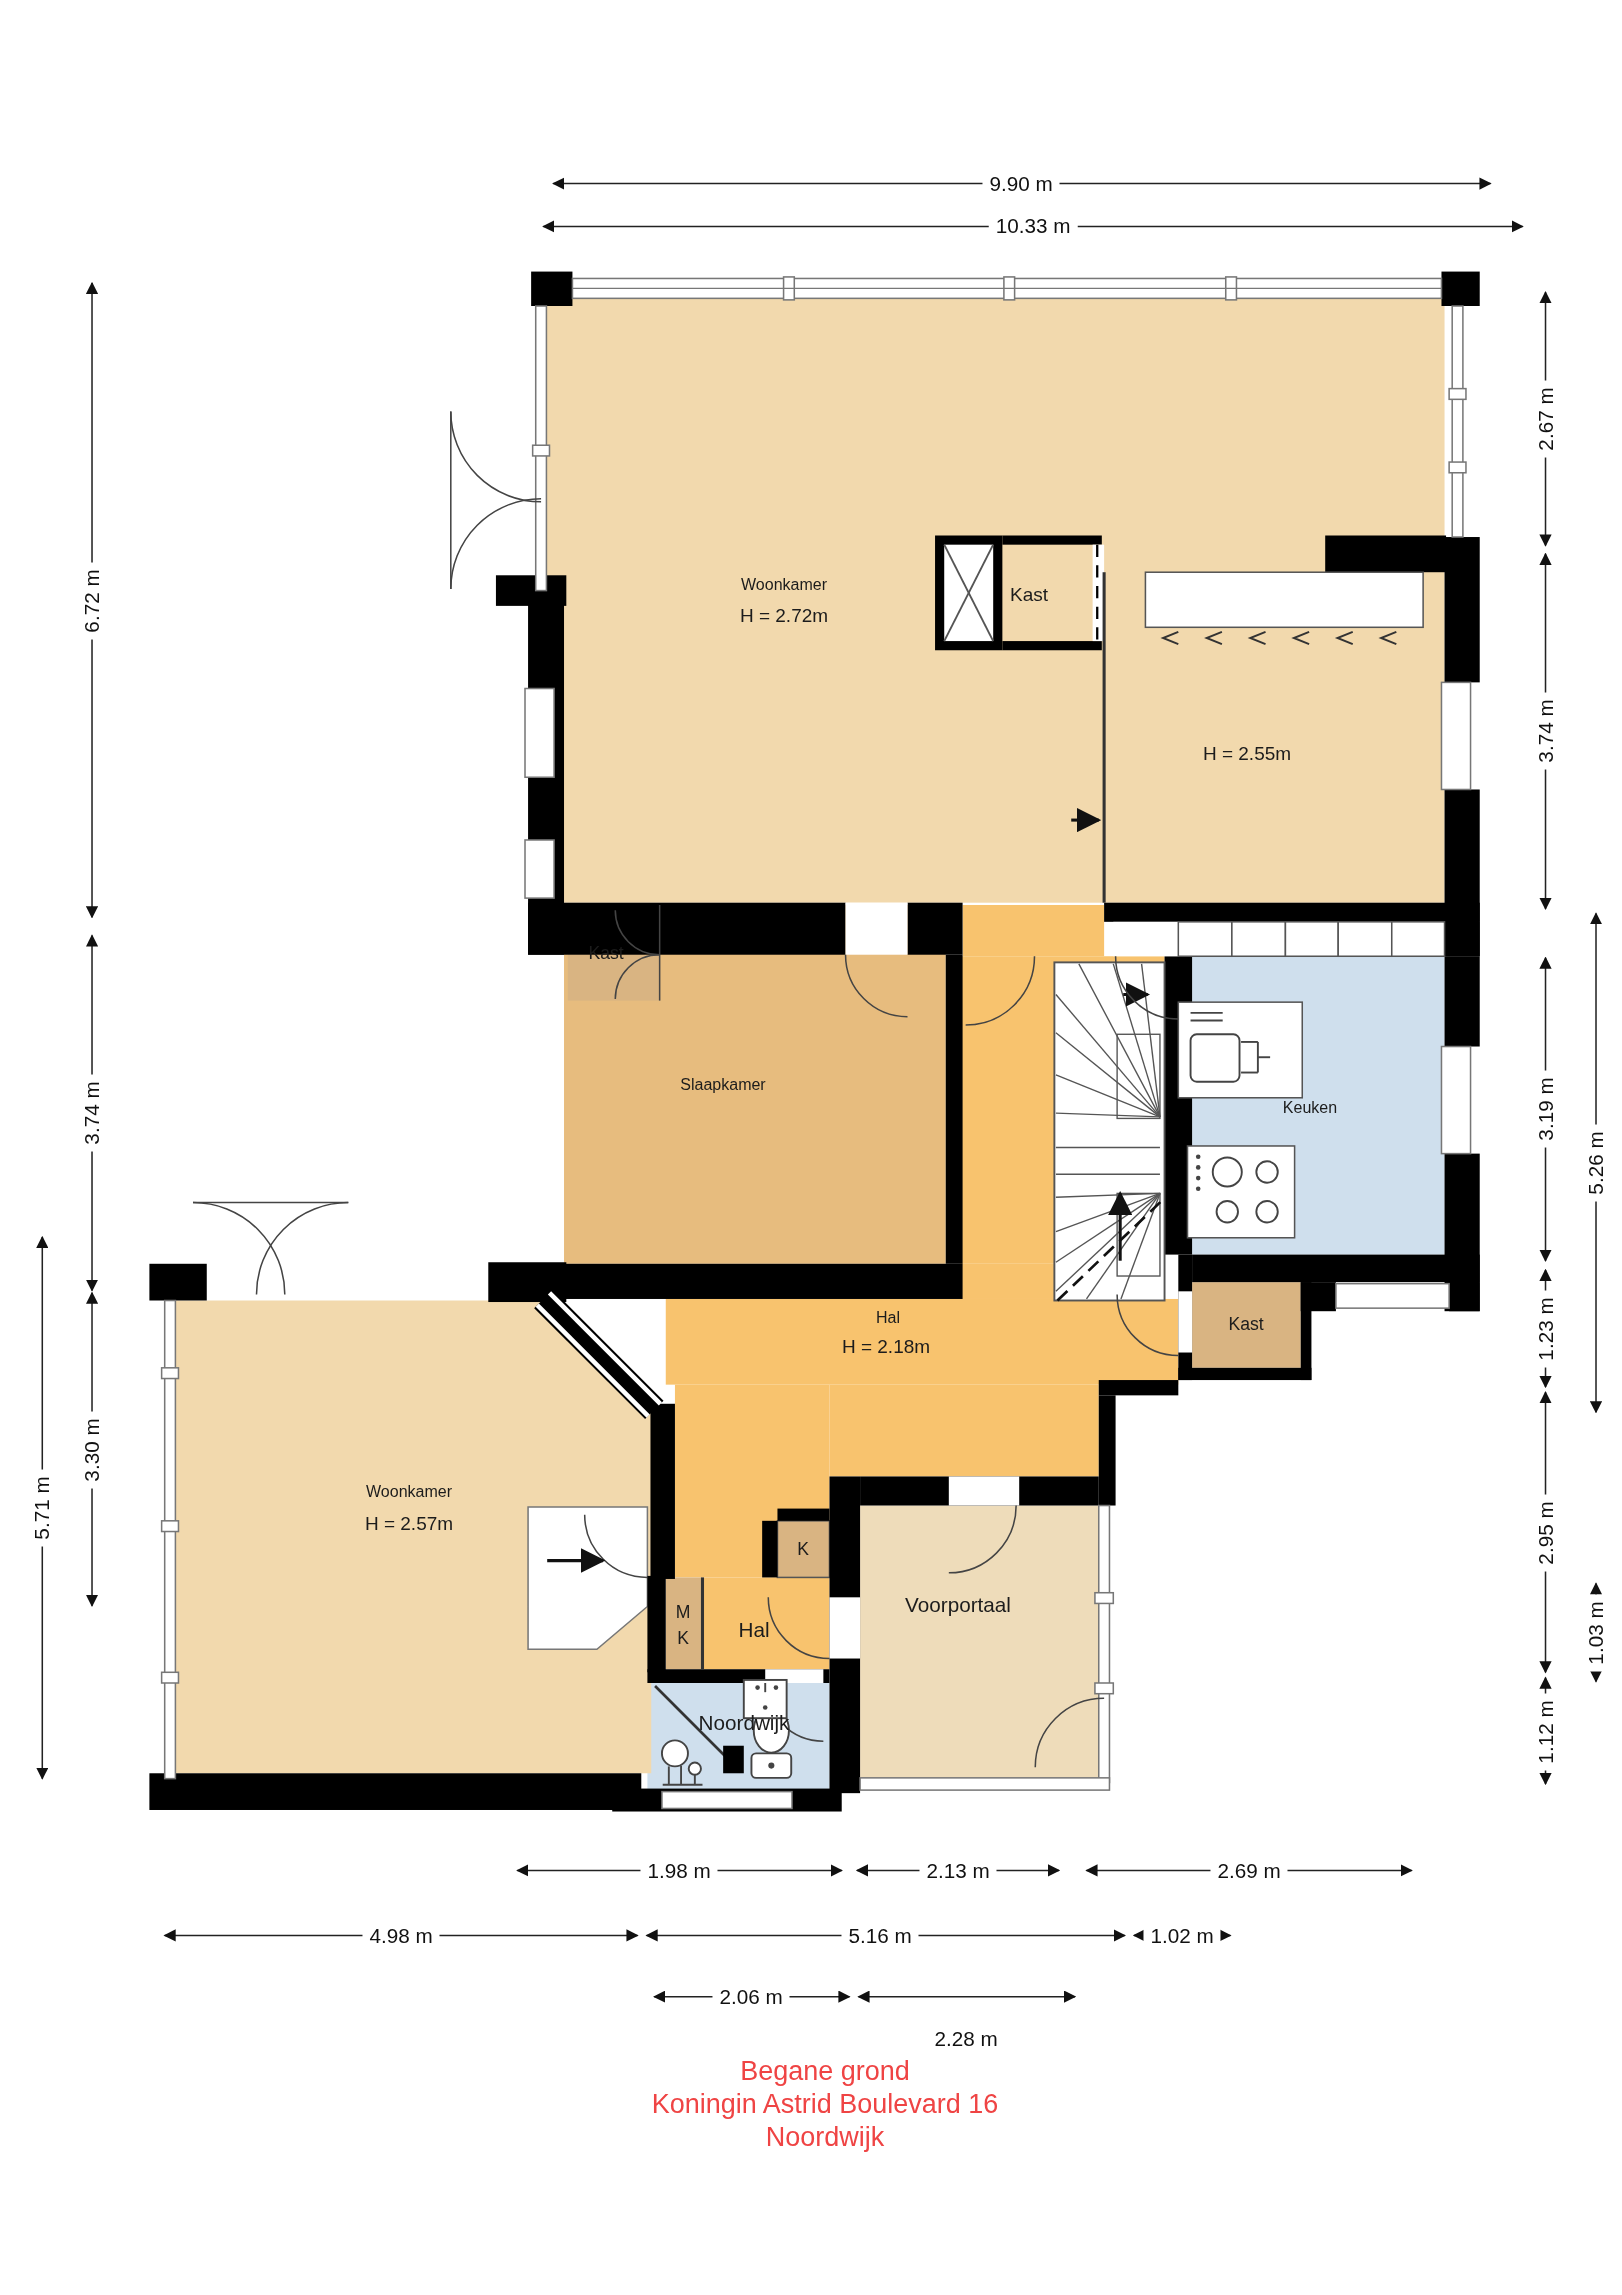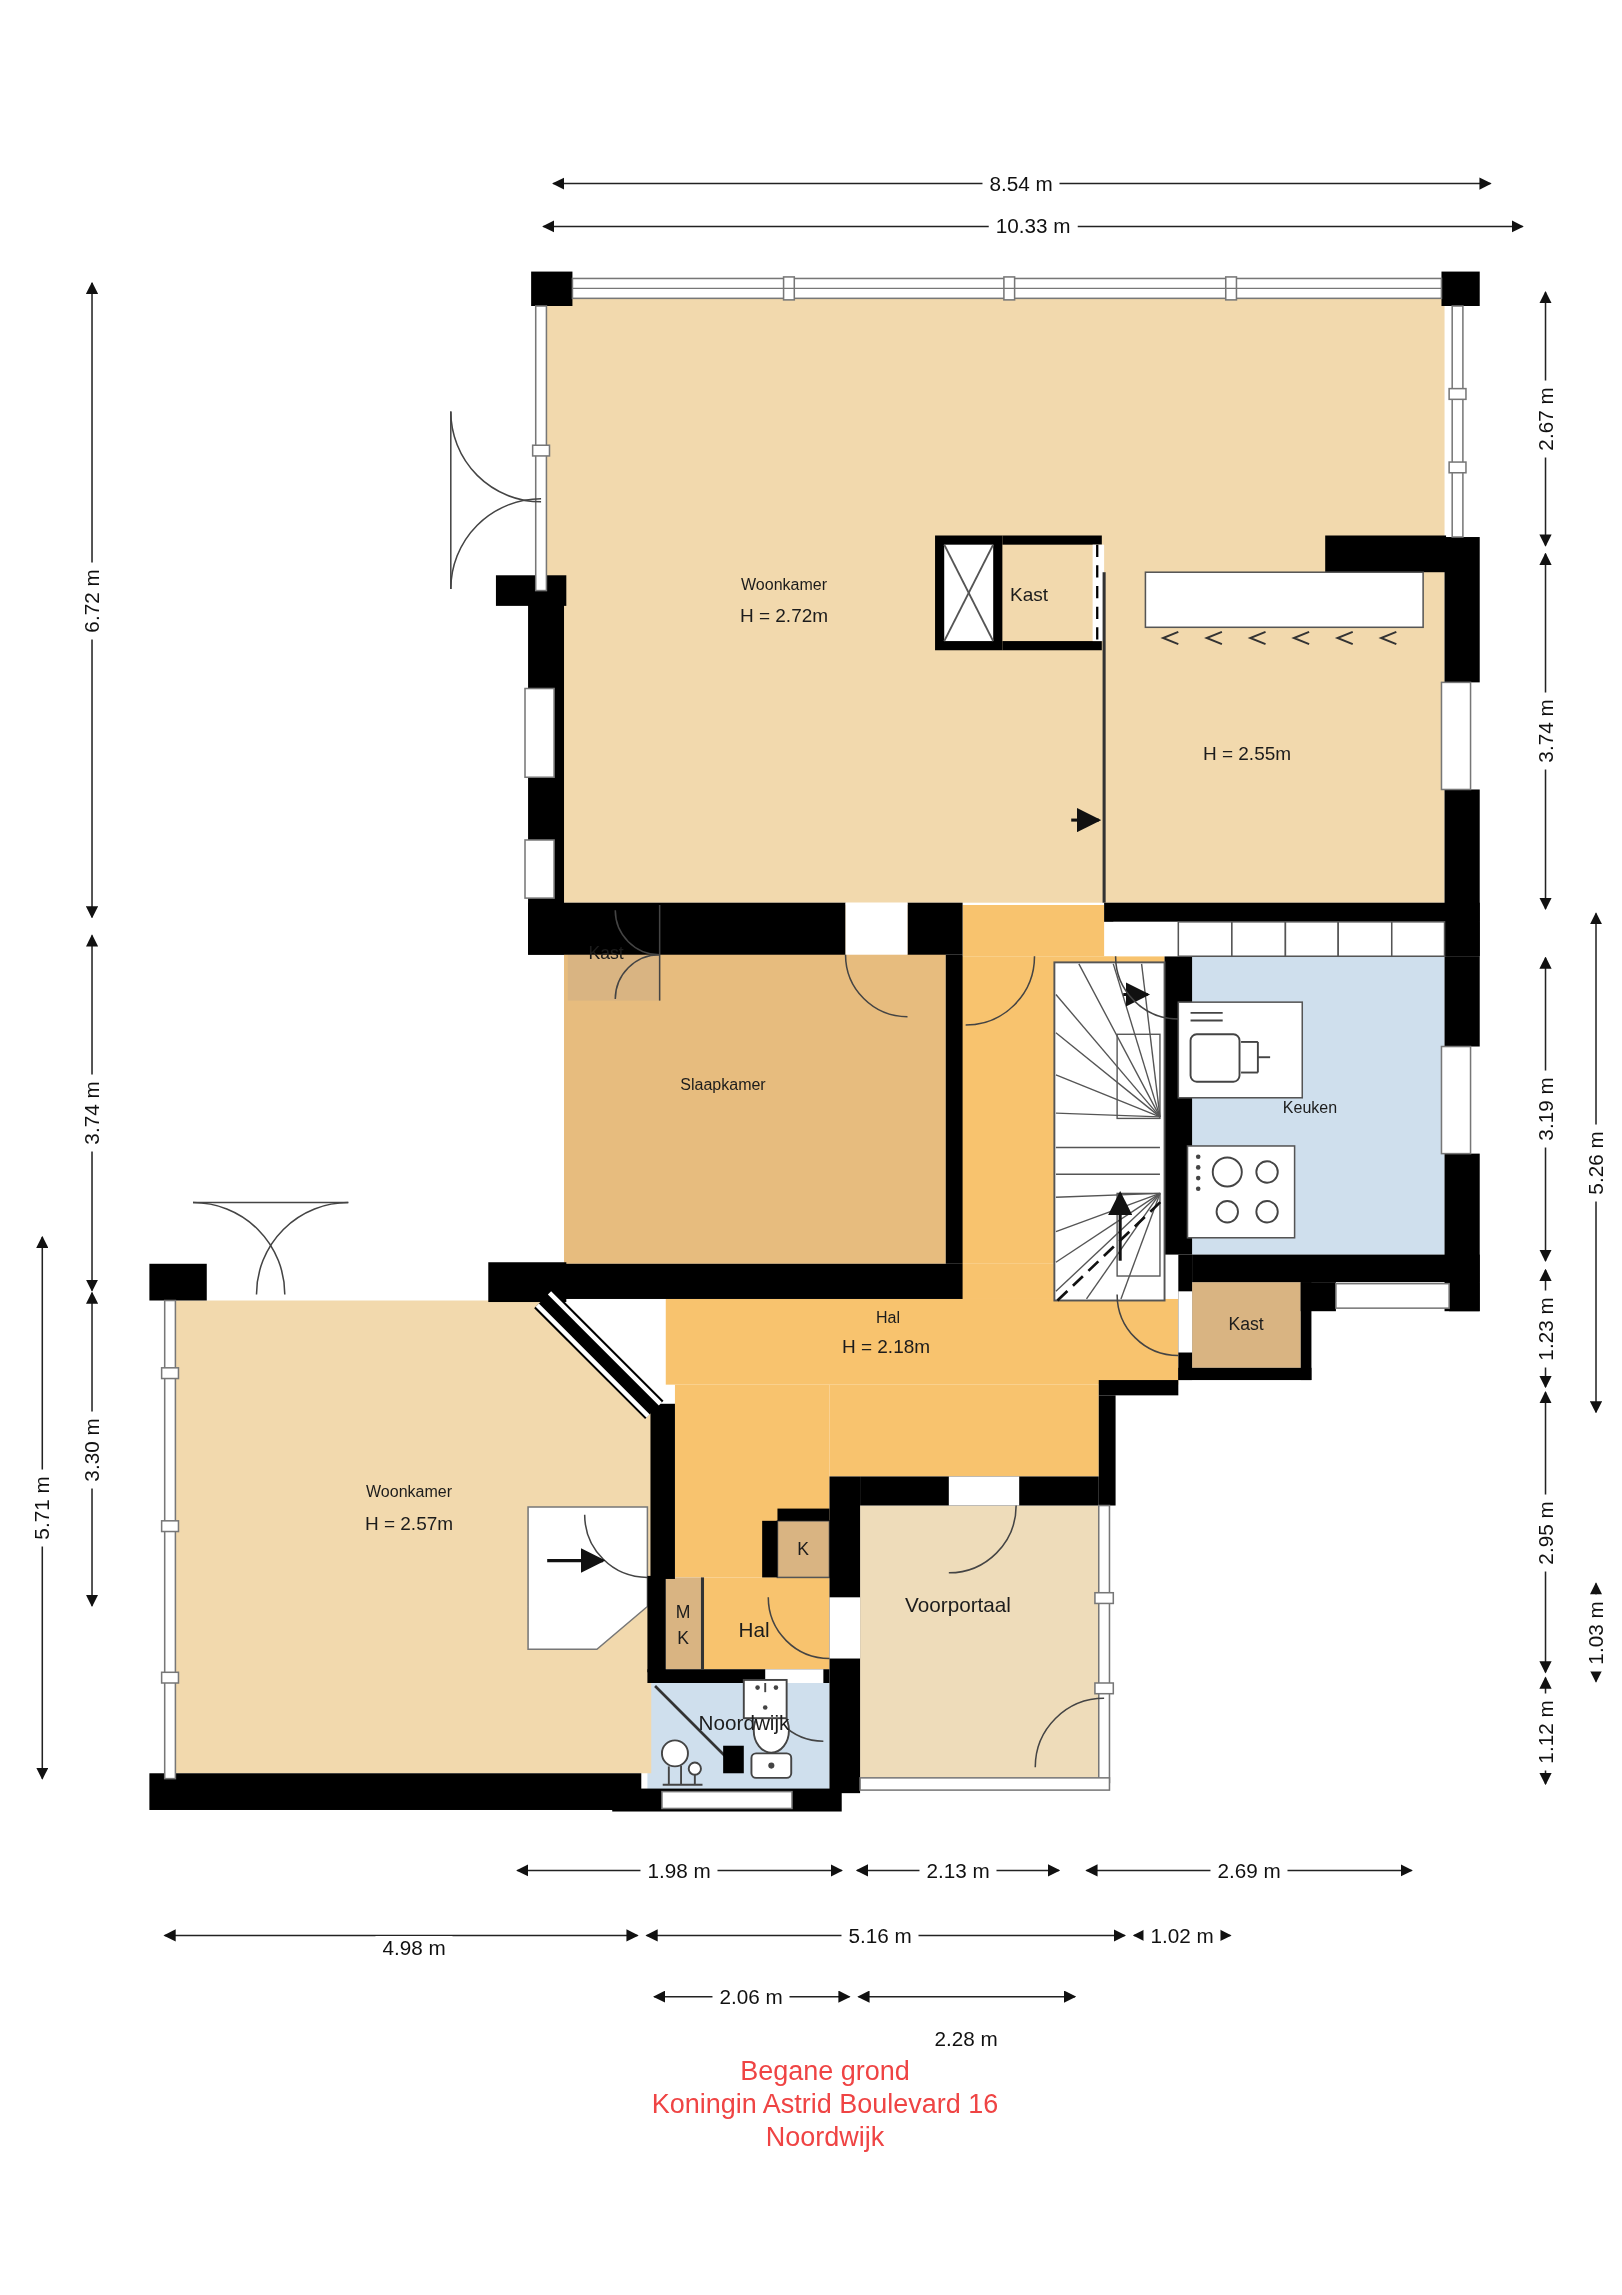--- a/index.html
+++ b/index.html
@@ -303,38 +303,38 @@
 <div class="lbl small" style="left:1246px;top:1325px;">Kast</div>
 <div class="lbl big" style="left:409px;top:1492px;">Woonkamer</div>
 <div class="lbl sub" style="left:409px;top:1524px;">H = 2.57m</div>
 <div class="lbl small" style="left:683px;top:1613px;">M</div>
 <div class="lbl small" style="left:683px;top:1639px;">K</div>
 <div class="lbl small" style="left:803px;top:1550px;">K</div>
 <div class="lbl" style="left:754px;top:1630px;">Hal</div>
 <div class="lbl" style="left:958px;top:1605px;">Voorportaal</div>
 <div class="lbl" style="left:744px;top:1723px;">Noordwijk</div>
 
-<div class="dim" style="left:1021px;top:184px;">8.54 m</div>
+<div class="dim" style="left:1021px;top:184px;">9.90 m</div>
 <div class="dim" style="left:1033px;top:226px;">10.33 m</div>
 <div class="dim v" style="left:92px;top:601px;">6.72 m</div>
 <div class="dim v" style="left:92px;top:1113px;">3.74 m</div>
 <div class="dim v" style="left:92px;top:1450px;">3.30 m</div>
 <div class="dim v" style="left:42px;top:1508px;">5.71 m</div>
 <div class="dim v" style="left:1546px;top:419px;">2.67 m</div>
 <div class="dim v" style="left:1546px;top:731px;">3.74 m</div>
 <div class="dim v" style="left:1546px;top:1109px;">3.19 m</div>
 <div class="dim v" style="left:1546px;top:1329px;">1.23 m</div>
 <div class="dim v" style="left:1546px;top:1533px;">2.95 m</div>
 <div class="dim v" style="left:1546px;top:1732px;">1.12 m</div>
 <div class="dim v" style="left:1596px;top:1163px;">5.26 m</div>
 <div class="dim v" style="left:1596px;top:1633px;">1.03 m</div>
 <div class="dim" style="left:679px;top:1871px;">1.98 m</div>
 <div class="dim" style="left:958px;top:1871px;">2.13 m</div>
 <div class="dim" style="left:1249px;top:1871px;">2.69 m</div>
-<div class="dim" style="left:414px;top:1936px;margin-top:12px;">4.98 m</div>
+<div class="dim" style="left:401px;top:1936px;">4.98 m</div>
 <div class="dim" style="left:880px;top:1936px;">5.16 m</div>
 <div class="dim" style="left:1182px;top:1936px;">1.02 m</div>
 <div class="dim" style="left:751px;top:1997px;">2.06 m</div>
 <div class="dim" style="left:966px;top:1997px;margin-top:42px;">2.28 m</div>
 
 <div class="titleblock">
   <div>Begane grond</div>
   <div>Koningin Astrid Boulevard 16</div>
   <div>Noordwijk</div>
 </div>

